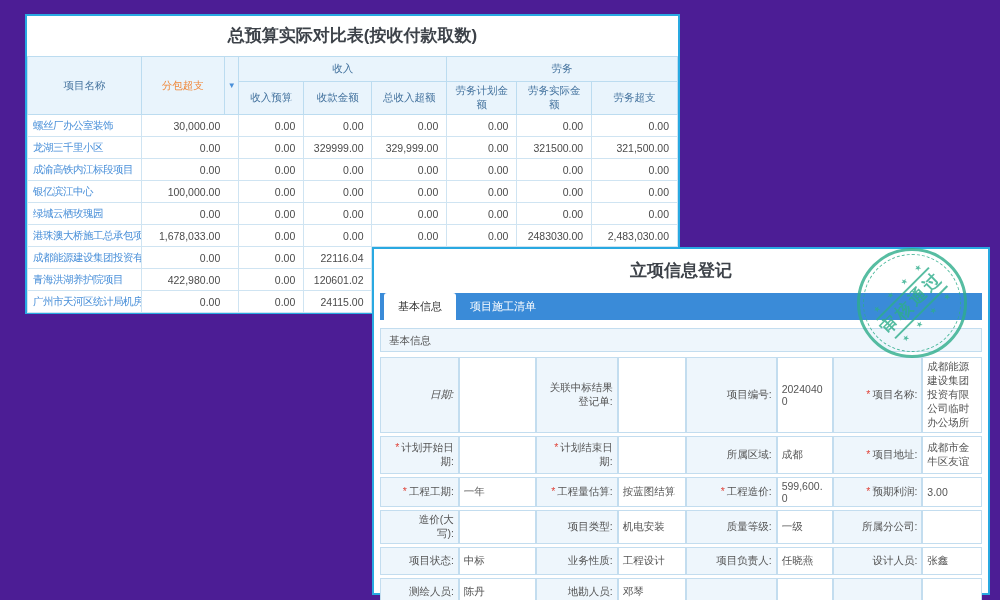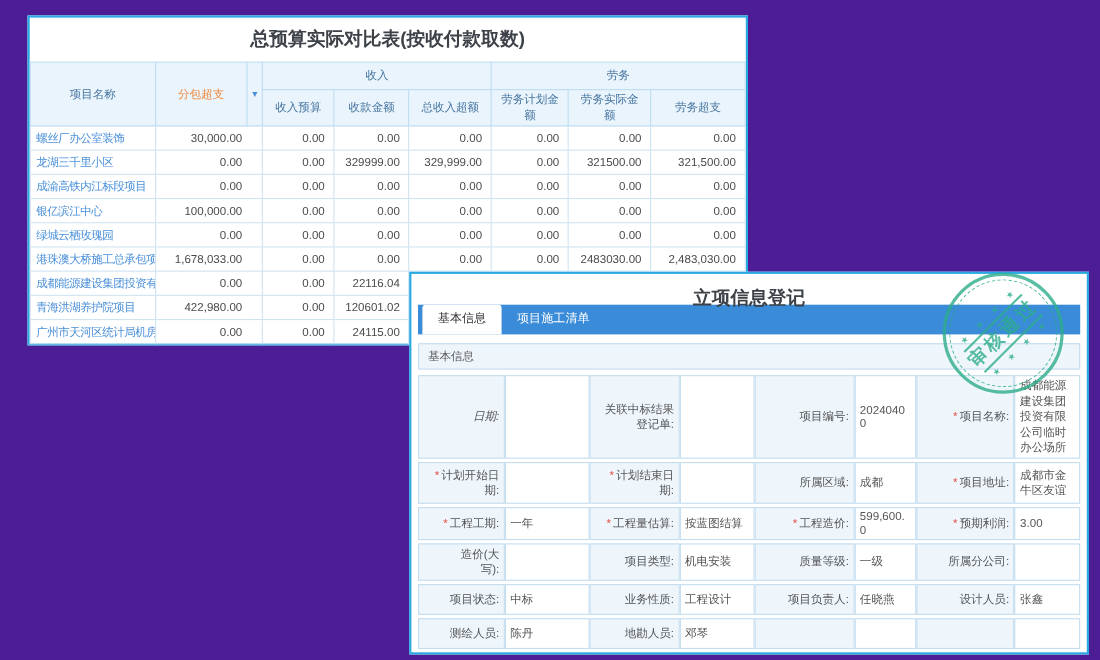--- a/index.html
+++ b/index.html
@@ -4,21 +4,21 @@
 <style>
   html,body{margin:0;padding:0;background:#fff;}
   body{font-family:"Liberation Sans","DejaVu Sans",sans-serif;}
   .page{position:relative;width:1000px;height:600px;overflow:hidden;background:#4c1d95;}
 
   .win{position:absolute;background:#fff;border:2px solid #29a9e1;box-sizing:border-box;}
   .win1{left:25px;top:14px;width:655px;height:300px;}
   .win2{left:372px;top:247px;width:618px;height:348px;z-index:5;}
   .win h1{margin:0;text-align:center;font-size:17px;font-weight:bold;color:#3d4249;}
   .win1 h1{height:40px;line-height:40px;}
-  .win2 h1{height:28px;line-height:44px;}
+  .win2 h1{height:44px;line-height:44px;}
 
   
   .btab{width:100%;border-collapse:collapse;table-layout:fixed;font-size:10.5px;}
   .btab th{background:#e9f4fc;color:#46749f;font-weight:normal;border:1px solid #bcdcf0;padding:2px 4px;}
   .btab thead tr:first-child th{height:20px;}
   .btab thead tr:last-child th{height:24px;}
   .btab th.padx{padding:2px 8px;}
   .btab th.orange{color:#f0883a;}
   .btab th.arrow{color:#4a90d9;font-size:8px;padding:0;}
   .btab td{border:1px solid #cfe4f2;height:21px;padding:0 8px 0 4px;text-align:right;

